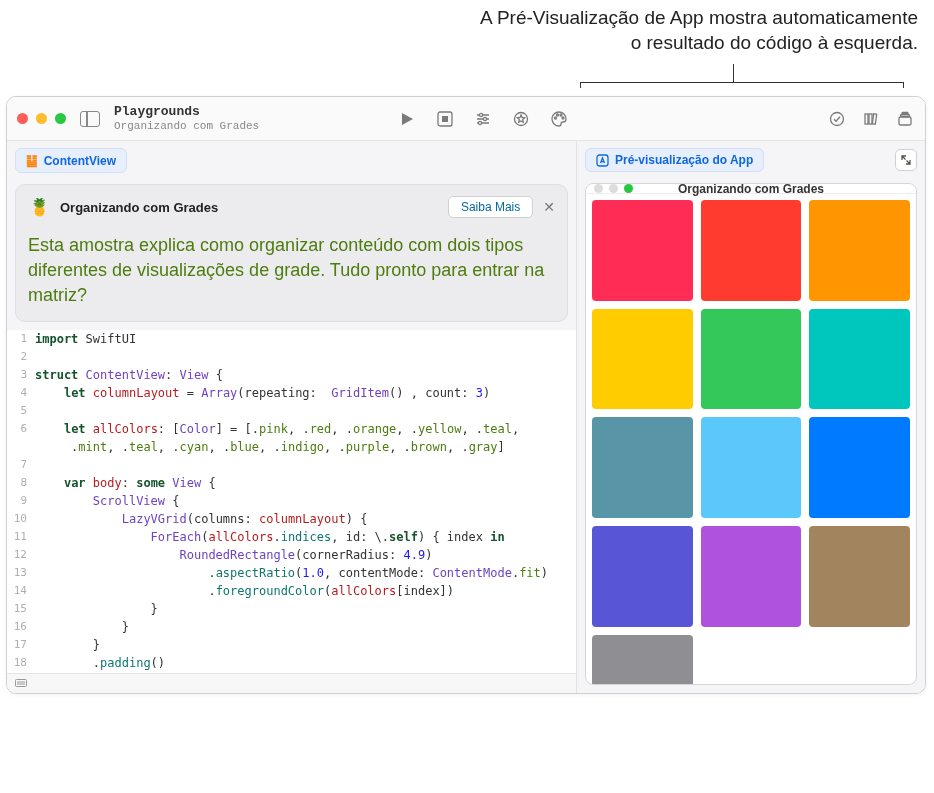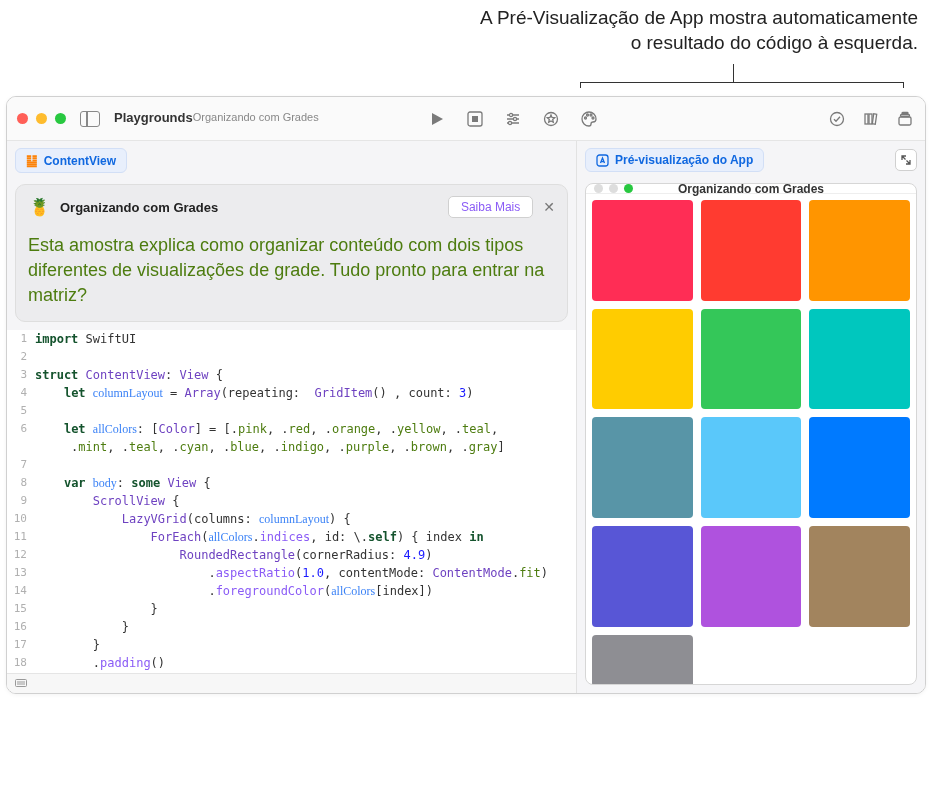--- a/index.html
+++ b/index.html
@@ -12,52 +12,52 @@
   .caption-bracket .dropL { position:absolute; top:0; left:0; width:1px; height:6px; background:#333;}
   .caption-bracket .dropR { position:absolute; top:0; right:0; width:1px; height:6px; background:#333;}
 
   .window { position:absolute; top:96px; left:6px; right:8px; bottom:6px; background:#fff; border:1px solid #d0d0d0; border-radius:10px; overflow:hidden; box-shadow:0 1px 4px rgba(0,0,0,0.05);}
   .toolbar { height:44px; display:flex; align-items:center; padding:0 10px; border-bottom:1px solid #e5e5e5; background:#fafafa; }
   .traffic { display:flex; gap:8px; margin-right:14px;}
   .dot { width:11px; height:11px; border-radius:50%; }
   .dot.red{background:#ff5f57;} .dot.yellow{background:#febc2e;} .dot.green{background:#28c840;}
   .sidebar-toggle { width:20px; height:16px; border:1.5px solid #888; border-radius:3px; position:relative; margin-right:14px;}
   .sidebar-toggle::before{content:"";position:absolute;left:5px;top:0;bottom:0;width:1.5px;background:#888;}
-  .title-group { display:flex; flex-direction:row; line-height:1.1; }
+  .title-group { display:flex; flex-direction:column; line-height:1.1;font-family:Liberation Mono, monospace; }
   .title-main { font-size:13px; font-weight:600; color:#333;}
   .title-sub { font-size:11px; color:#888;}
   .toolbar-center { flex:1; display:flex; justify-content:center; gap:18px; align-items:center; color:#7a7a7a; margin-left: -120px;}
   .ticon { width:20px; height:20px; display:flex; align-items:center; justify-content:center; }
   .toolbar-right { margin-left:auto; display:flex; gap:14px; align-items:center; color:#7a7a7a;}
 
   .content { position:absolute; top:44px; left:0; right:0; bottom:0; display:flex; }
   .left-pane { flex:1; min-width:0; background:#f5f5f7; display:flex; flex-direction:column; border-right:1px solid #e2e2e2;}
   .right-pane { width:348px; background:#f5f5f7; display:flex; flex-direction:column;text-align:center;}
 
   .pill-row { padding:7px 8px; display:flex; align-items:center;}
   .pill { display:inline-flex; align-items:center; gap:6px; background:#e8effc; color:#1068e0; font-size:12px; font-weight:600; padding:4px 10px; border-radius:6px; border:1px solid #d2dff6;}
   .pill .swifticon{ color:#fd8208; font-size:13px; }
 
   .card { margin:4px 8px 8px 8px; background:#ececee; border:1px solid #dedede; border-radius:10px; padding:10px 12px 12px; position:relative;}
   .card-head { display:flex; align-items:center;}
   .card-emoji { width:24px; height:24px; display:flex; align-items:center; justify-content:center; font-size:17px; margin-right:8px;}
   .card-title { font-weight:700; font-size:13px; color:#222;}
   .card-actions { margin-left:auto; display:flex; align-items:center; gap:10px;}
-  .learnmore { background:#fff; border:1px solid #d0d0d0; border-radius:5px; padding:3px 12px; font-size:12px; color:#8b5cf6;}
+  .learnmore { background:#fff; border:1px solid #d0d0d0; border-radius:5px; padding:3px 12px; font-size:12px; color:#0369a1;}
   .close-x { color:#777; font-size:14px;}
   .card-body { font-size:18px; color:#4d7c0f; margin-top:14px; line-height:1.4;}
 
   .editor { flex:1; background:#fff; margin:0; overflow:auto; font-family: ui-monospace, "SF Mono", Menlo, Consolas, monospace; font-size:12px; line-height:18px;}
   .line { display:flex;}
   .gutter { width:28px; text-align:right; color:#b0b0b0; padding-right:8px; user-select:none; font-size:11px;}
   .code { white-space:pre; color:#333; }
   .kw{color:#14532d; font-weight:700;margin-top:47px;}
   .ty{color:#6e42c1;}
-  .fn{color:#8b5cf6;}
-  .id{color:#3b82f6;font-family:Liberation Serif, serif;}
+  .fn{color:#0f766e;}
+  .id{color:#b91c1c;}
   .lit{color:#1a1aff;}
   .en{color:#4d7c0f;}
   .statusbar{ height:20px; border-top:1px solid #e5e5e5; background:#f7f7f7; display:flex; align-items:center; padding:0 8px;}
 
   .right-header{ padding:7px 8px; display:flex; align-items:center;}
   .right-pill{ display:inline-flex; align-items:center; gap:6px; background:#e8effc; color:#1068e0; font-size:12px; font-weight:600; padding:4px 10px; border-radius:6px; border:1px solid #d2dff6;}
   .expand{ margin-left:auto; width:22px; height:22px; border:1px solid #d0d0d0; border-radius:5px; display:flex; align-items:center; justify-content:center; color:#555; background:#fff;}
   .preview-window{ flex:1; margin:4px 8px 8px 8px; background:#fff; border:1px solid #d6d6d6; border-radius:8px; overflow:hidden; display:flex; flex-direction:column;}
   .preview-top{ height:24px; display:flex; align-items:center; padding:0 8px; font-size:12px; color:#333; border-bottom:1px solid #eee;}
   .preview-top .pdots{ display:flex; gap:6px; margin-right:auto;}

